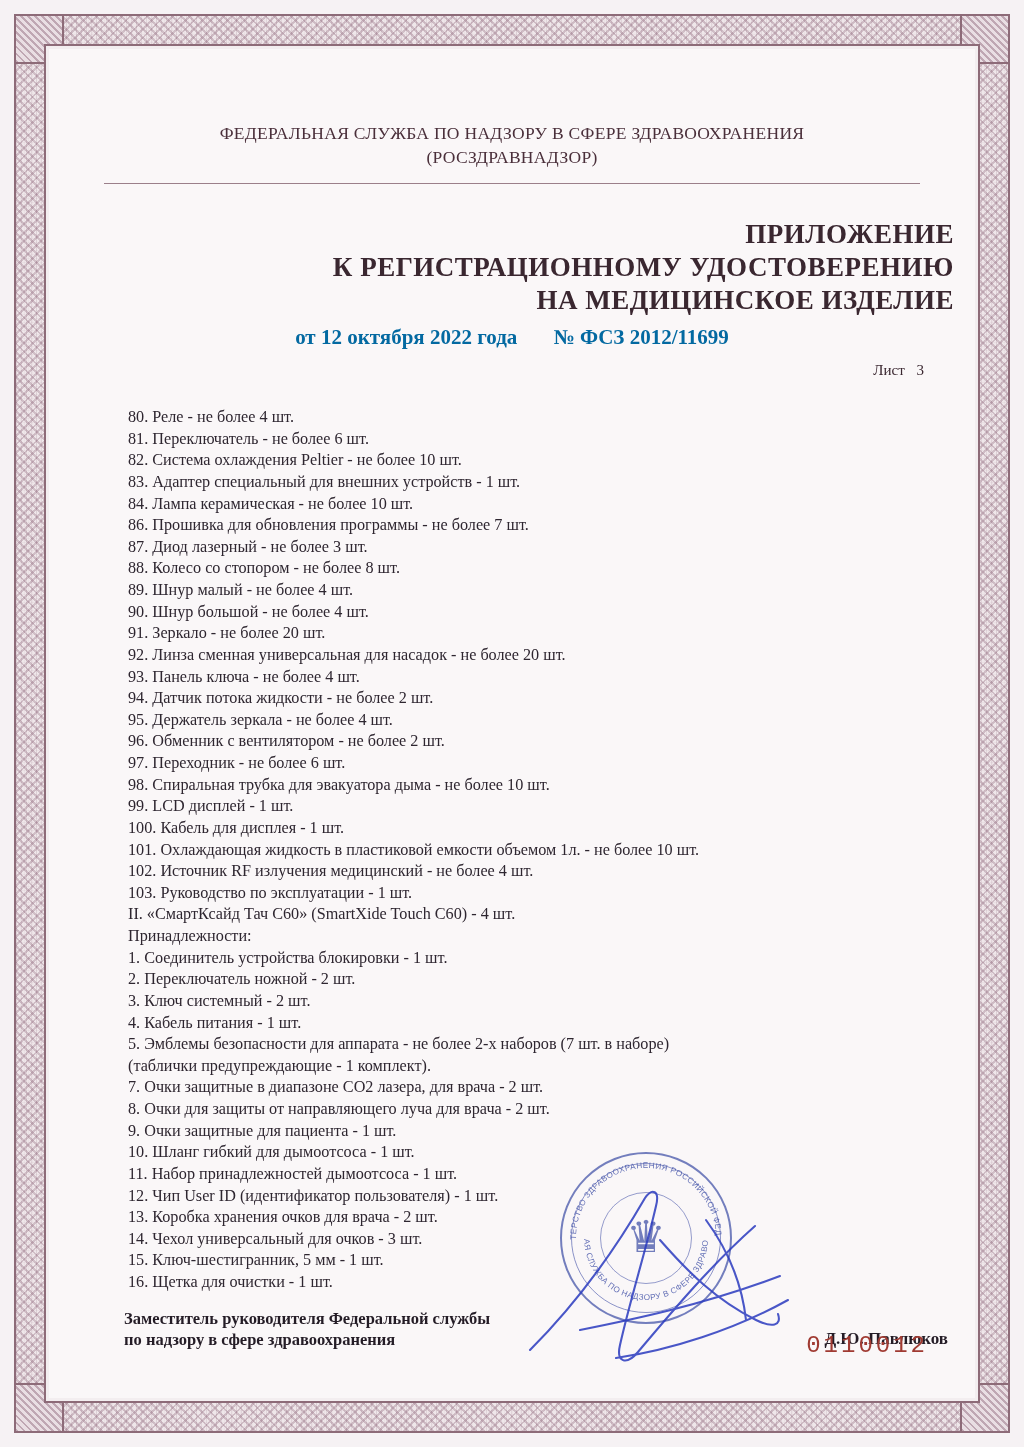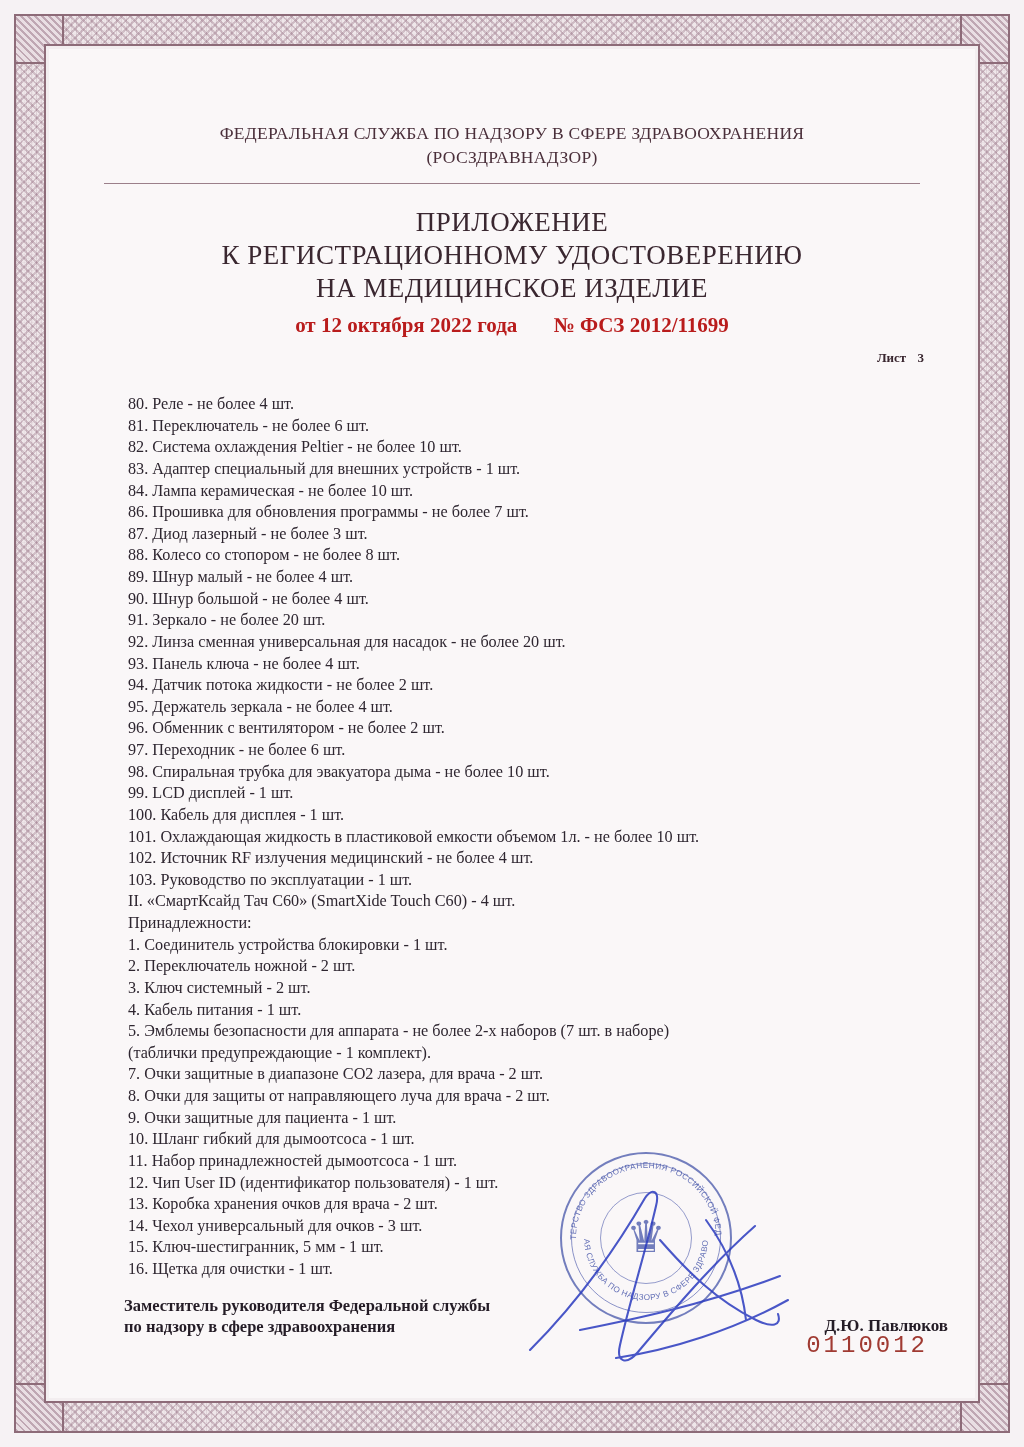--- a/index.html
+++ b/index.html
@@ -85,45 +85,45 @@
     line-height: 1.35;
   }
   .agency .line2 { display: block; }
 
   .rule {
     margin: 14px 34px 0 34px;
     border-top: 1px solid #9b7f8a;
   }
 
   .title {
-    text-align: center;
-    margin-top: 22px;
+    text-align: right;
+    margin-top: 34px;
     color: #3a2730;
-    font-weight: normal;
+    font-weight: bold;
     line-height: 1.22;
   }
   .title .t1 { font-size: 27px; letter-spacing: 0.5px; }
   .title .t2 { font-size: 27px; letter-spacing: 0.5px; display: block; }
   .title .t3 { font-size: 27px; letter-spacing: 0.5px; display: block; }
 
   .dateline {
     text-align: center;
     margin-top: 8px;
     font-size: 21px;
     font-weight: bold;
-    color: #b91c1c;
+    color: #0369a1;
   }
   .dateline .gap { display: inline-block; width: 26px; }
 
   .sheet {
     text-align: right;
     margin-top: 12px;
     padding-right: 30px;
-    font-size: 13px;
-    font-weight: bold;
+    font-size: 15px;
+    font-weight: normal;
     color: #3a2730;
   }
   .sheet .num { margin-left: 8px; }
 
   .list {
     margin-top: 28px;
     padding-left: 58px;
     padding-right: 10px;
     font-size: 16.2px;
     line-height: 1.335;

